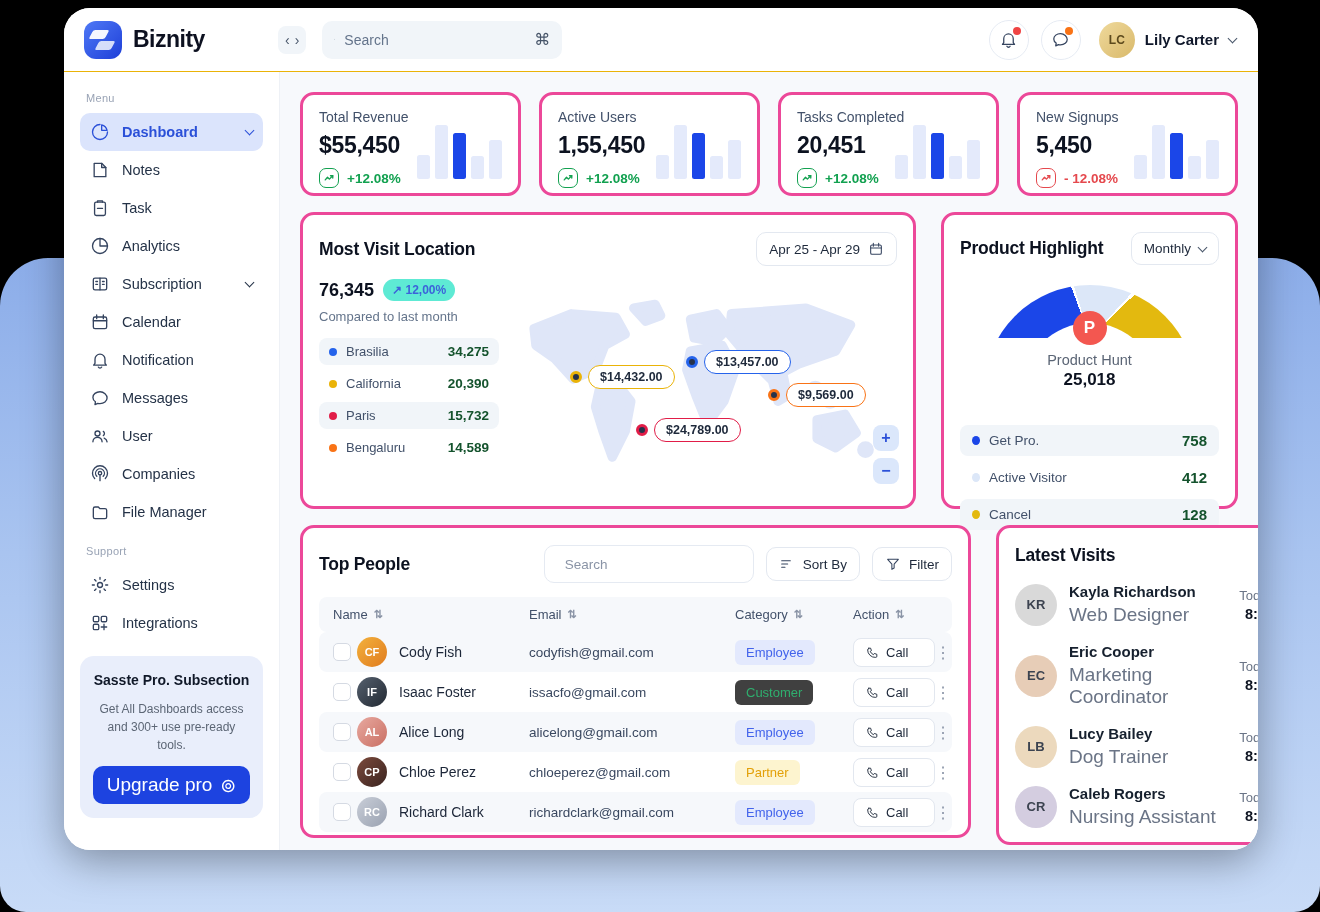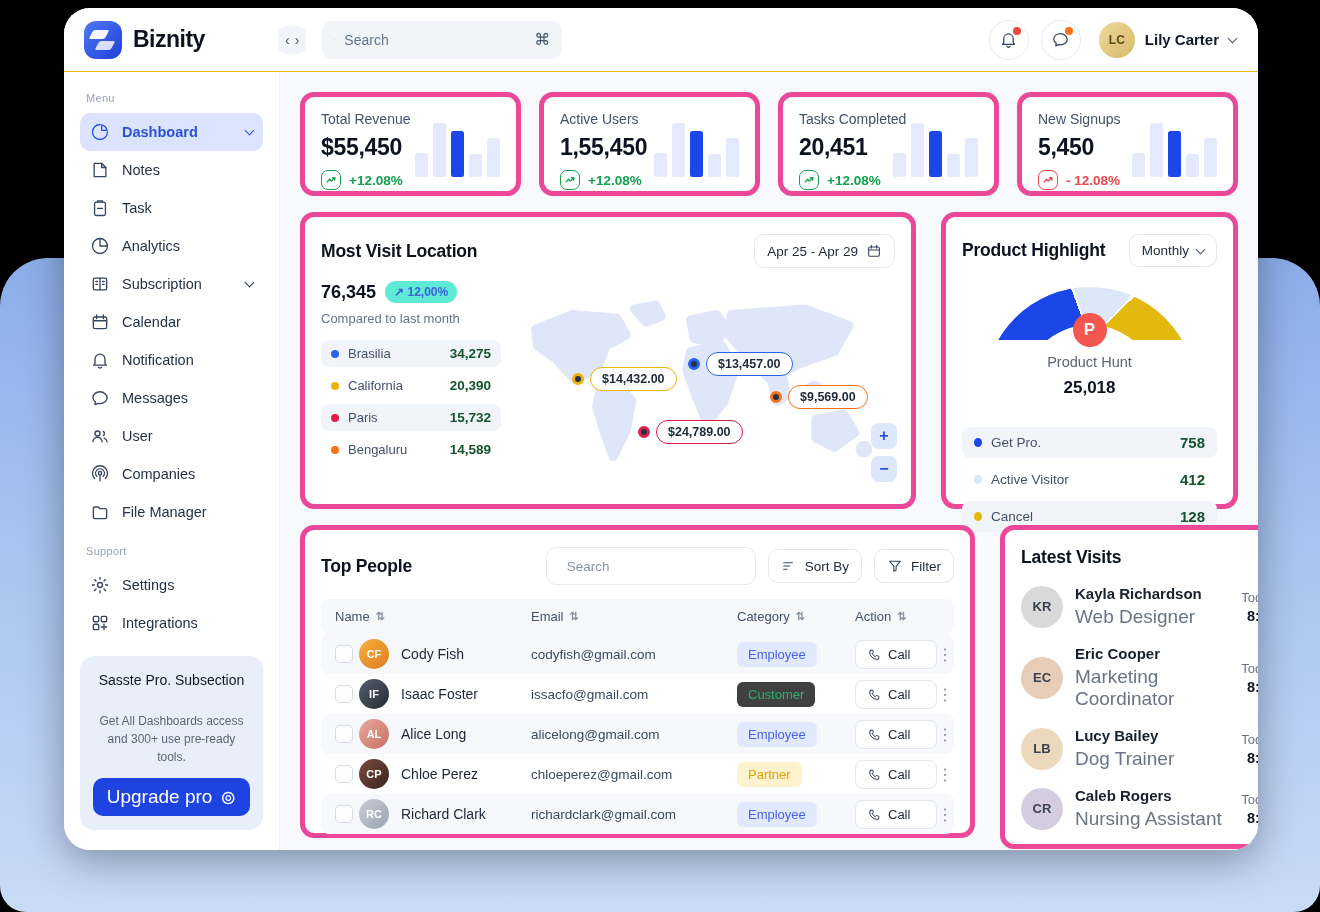--- a/index.html
+++ b/index.html
@@ -49,30 +49,30 @@
   .sidebar { width:216px; flex:0 0 216px; border-right:1px solid #eef1f6; background:#fff;
     padding:12px 16px 16px; display:flex; flex-direction:column; }
   .side-label { font-size:11px; color:#99a3b5; margin:8px 0 9px 6px; letter-spacing:.3px; }
   .side-item { display:flex; align-items:center; gap:12px; height:38px; padding:0 10px; border-radius:10px;
     color:#243247; font-size:14.5px; cursor:pointer; }
   .side-item svg { width:20px; height:20px; stroke:#35445f; fill:none; stroke-width:1.6; stroke-linecap:round; stroke-linejoin:round; flex:0 0 20px; }
   .side-item.active { background:#dbe4fc; color:#2b50d8; font-weight:700; }
   .side-item.active svg { stroke:#2b50d8; }
   .side-item .chev { margin-left:auto; color:currentColor; }
   .promo { margin-top:14px; background:#e9eefb; border-radius:14px; padding:16px 13px 14px; text-align:center; }
-  .promo h4 { font-size:14px; font-weight:400; color:#101828; margin-bottom:24px; }
+  .promo h4 { font-size:14px; font-weight:700; color:#101828; margin-bottom:12px; }
   .promo p { font-size:12px; color:#5c6675; line-height:1.5; margin-bottom:12px; }
   .promo button { width:100%; height:38px; background:#1d43e0; border:none; border-radius:10px; color:#fff;
     font-size:19px; font-family:"Liberation Sans",sans-serif; display:flex; align-items:center; justify-content:center; gap:8px; cursor:pointer; }
 
   .main { flex:1; background:#f7f9fc; padding:20px 20px 12px; overflow:hidden; }
 
   
   .stat-row { display:grid; grid-template-columns:repeat(4,1fr); gap:18px; }
-  .card { background:#fff; border:5px solid #ec4899; border-radius:14px; }
+  .card { background:#fff; border:3px solid #ec4899; border-radius:14px; }
   .stat-card { padding:14px 16px; height:104px; position:relative; }
   .stat-title { font-size:14px; color:#42516a; }
   .stat-value { font-size:23px; font-weight:800; color:#0c1220; margin:7px 0 9px; letter-spacing:-.3px; }
   .trend { display:flex; align-items:center; gap:8px; }
   .trend-ic { width:20px; height:20px; border:1.4px solid currentColor; border-radius:7px;
     display:flex; align-items:center; justify-content:center; }
   .trend-ic svg { width:12px; height:12px; stroke:currentColor; fill:none; stroke-width:1.8; stroke-linecap:round; stroke-linejoin:round; }
   .trend.up { color:#12a150; } .trend.down { color:#e5484d; }
   .trend-text { font-size:13.5px; font-weight:600; }
   .bars { position:absolute; right:16px; bottom:14px; height:54px; display:flex; align-items:flex-end; gap:5px; }
@@ -114,21 +114,21 @@
     background:conic-gradient(from 270deg,
       #1b46e8 0 19.4%, #fff 19.4% 20.2%,
       #dce7f8 20.2% 36.9%, #fff 36.9% 37.7%,
       #e3b90f 37.7% 50%, transparent 50%); }
   .gauge::after { content:""; position:absolute; left:38px; top:38px; width:136px; height:68px;
     border-radius:136px 136px 0 0; background:#fff; }
   .gauge-center { position:absolute; left:0; right:0; top:26px; text-align:center; z-index:2; }
   .ph-logo { width:34px; height:34px; border-radius:50%; background:#f35750; color:#fff; font-weight:800;
     font-size:17px; display:flex; align-items:center; justify-content:center; margin:0 auto; }
   .ph-label { font-size:14.5px; color:#5b6575; margin-top:7px; }
-  .ph-value { font-size:17px; font-weight:800; color:#0c1220; margin-top:8px; }
+  .ph-value { font-size:17px; font-weight:800; color:#0c1220; margin-top:2px; }
   .legend { margin-top:34px; }
   .legend .loc-row { padding:7px 12px; margin-bottom:6px; }
   .legend .loc-dot { width:9px; height:9px; }
   .legend .loc-name { font-size:13.5px; }
   .legend .loc-val { font-size:15px; }
 
   
   .tp-card { padding:17px 16px; height:313px; }
   .tp-tools { display:flex; align-items:center; gap:12px; }
   .tp-search { width:210px; height:38px; border:1px solid #e5eaf2; border-radius:10px; background:#fff;

